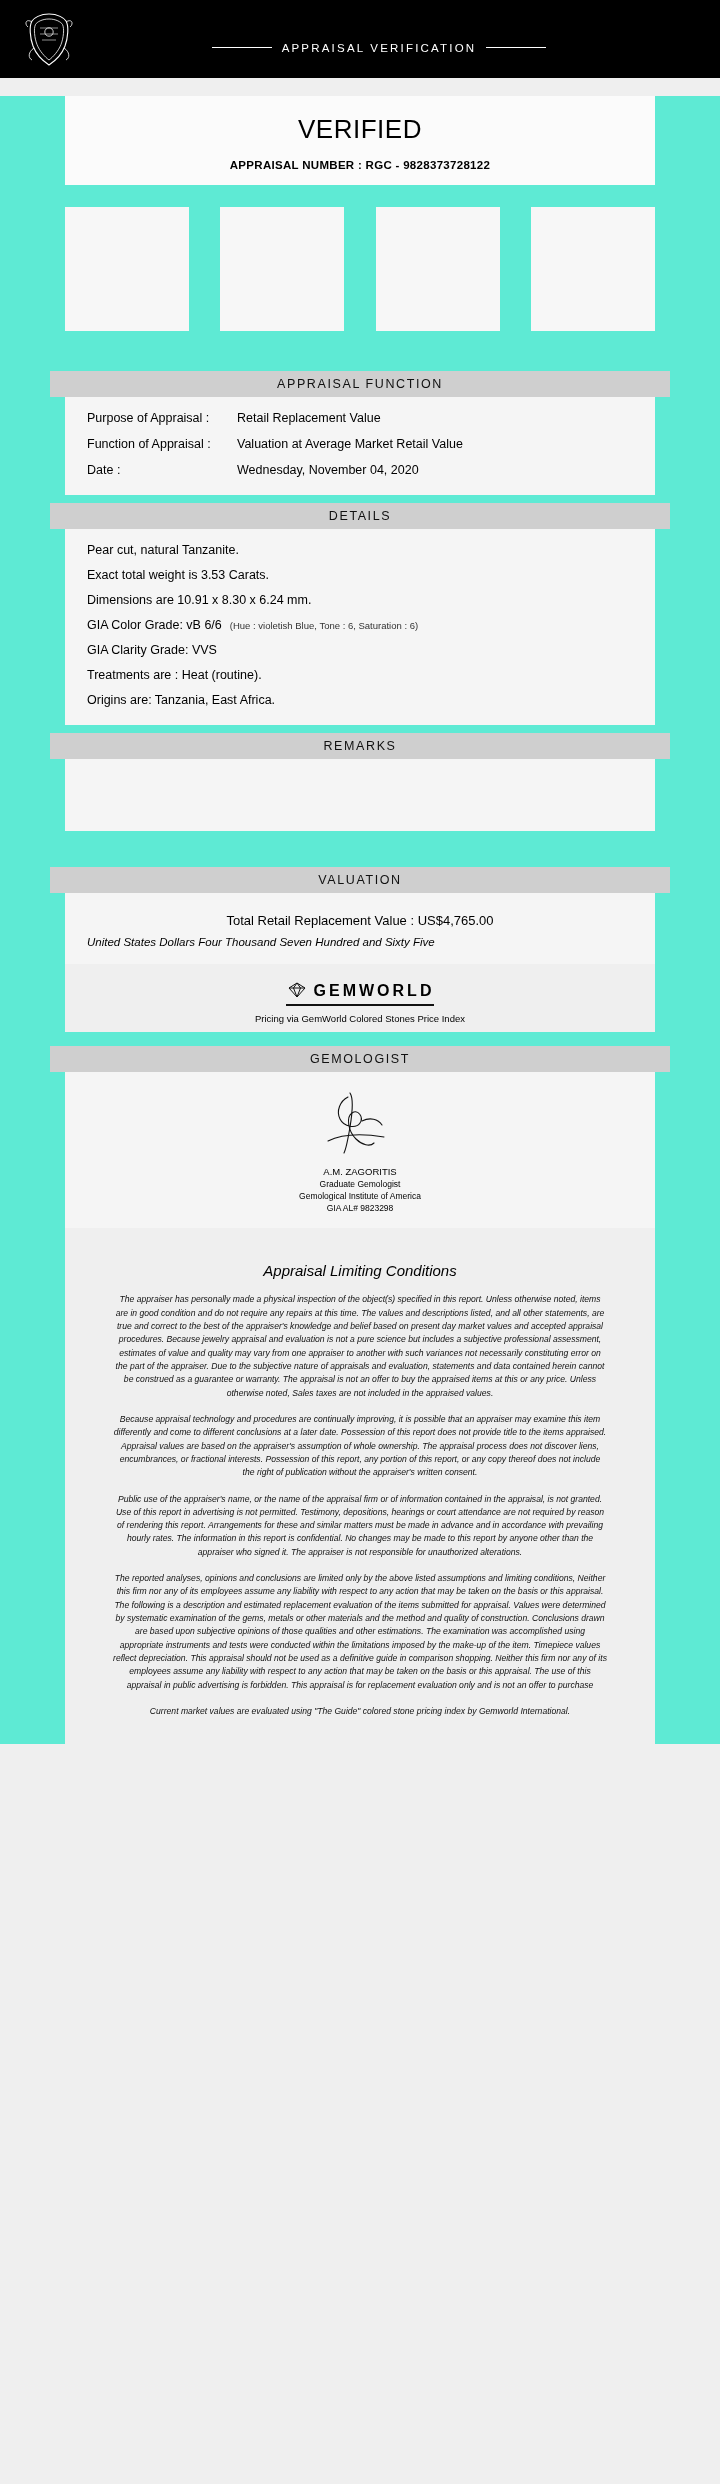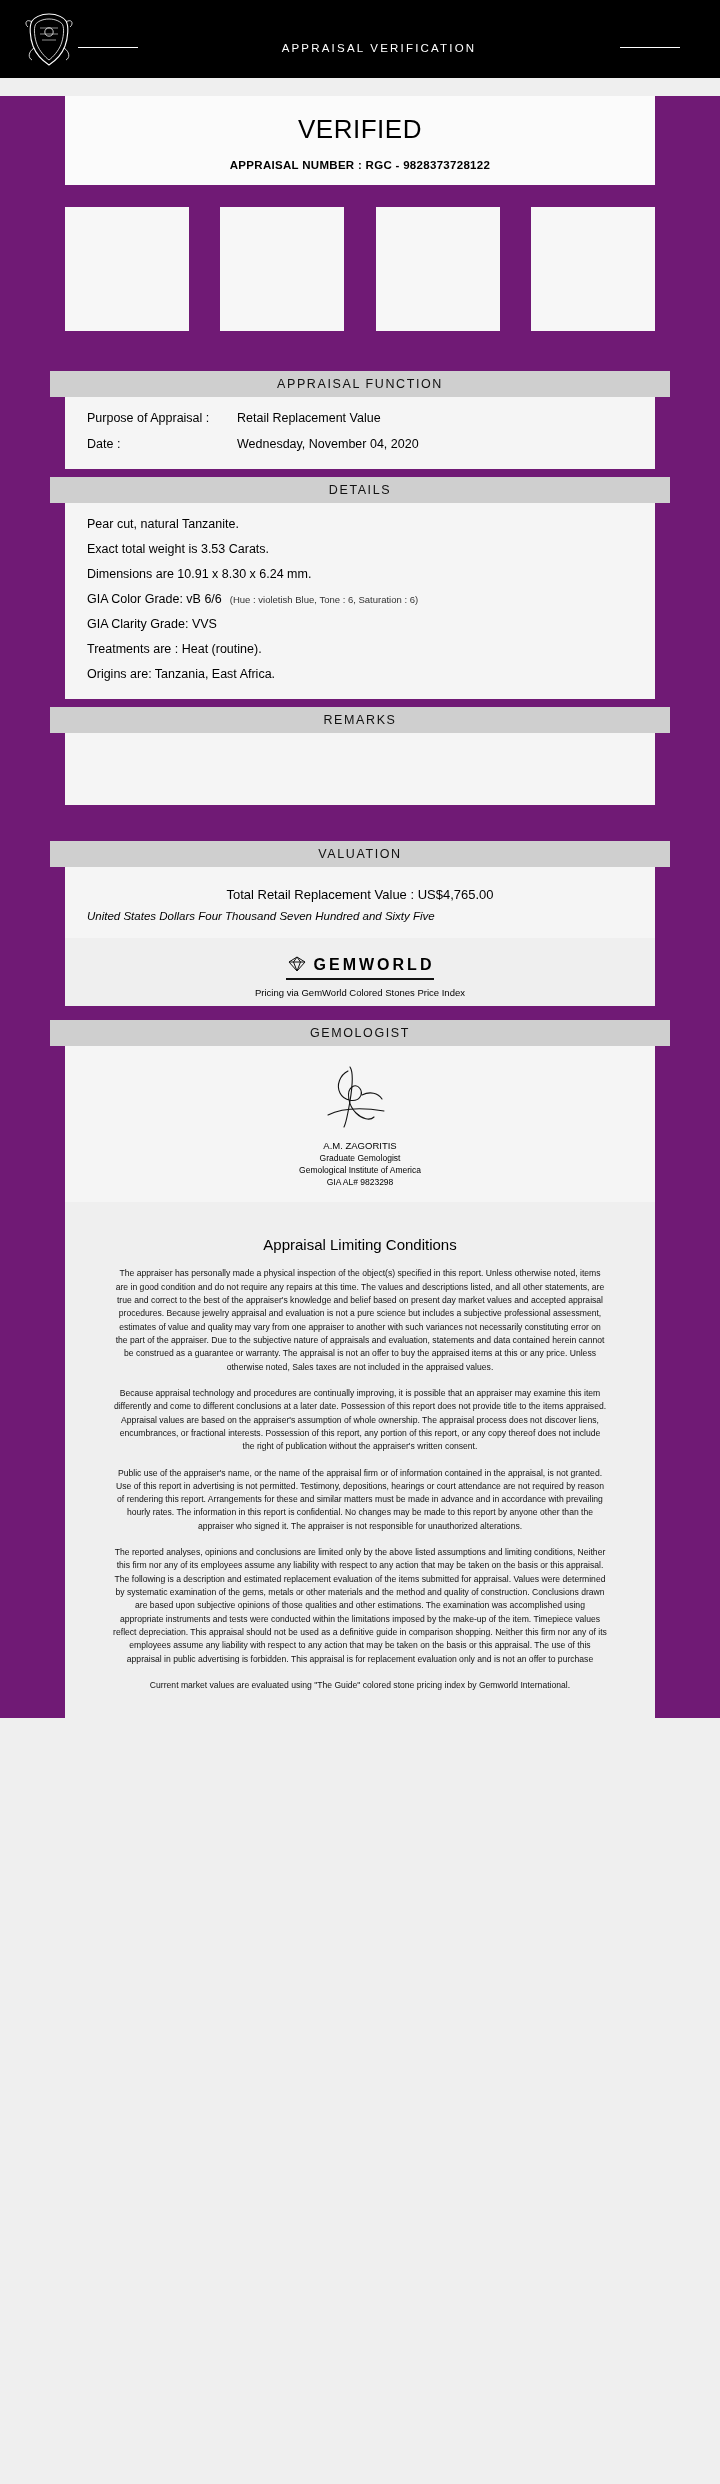--- a/index.html
+++ b/index.html
@@ -49,39 +49,39 @@
     white-space: nowrap;
   }
   .company-sup {
     font-size: 9px;
     vertical-align: super;
     letter-spacing: 0;
   }
   .subtitle-row {
     display: flex;
     align-items: center;
-    justify-content: space-between;
+    justify-content: center;
     margin-top: 17px;
     gap: 10px;
   }
   .subtitle-rule {
     height: 1px;
     background: #fff;
     width: 60px;
   }
   .subtitle-text {
     font-size: 11.5px;
     letter-spacing: 2.2px;
     color: #fff;
     white-space: nowrap;
   }
 
   
   .content {
-    background: #701a75;
+    background: #5eead4;
     padding: 0;
   }
 
   
   .verified-block {
     background: #fbfbfb;
     width: 590px;
     margin: 18px auto 0;
     padding: 18px 0 14px;
     text-align: center;
@@ -218,20 +218,21 @@
     line-height: 1.4;
     margin-top: 2px;
   }
 
   
   .limiting {
     width: 590px;
     margin: 0 auto;
     background: #efefef;
     padding: 34px 0 26px;
+    font-style: italic;
   }
   .limiting-title {
     text-align: center;
     font-size: 15px;
     margin-bottom: 14px;
     font-weight: 400;
   }
   .limiting-p {
     font-size: 8.6px;
     line-height: 1.55;
@@ -284,20 +285,24 @@
 
     <div style="height:40px"></div>
 
     <div class="section-bar">APPRAISAL FUNCTION</div>
     <div class="section-body">
       <div class="kv-line">
         <span class="kv-key">Purpose of Appraisal :</span>
         <span class="kv-val">Retail Replacement Value</span>
       </div>
       <div class="kv-line">
+        <span class="kv-key">Function of Appraisal :</span>
+        <span class="kv-val">Valuation at Average Market Retail Value</span>
+      </div>
+      <div class="kv-line">
         <span class="kv-key">Date :</span>
         <span class="kv-val">Wednesday, November 04, 2020</span>
       </div>
     </div>
 
     <div style="height:8px"></div>
 
     <div class="section-bar">DETAILS</div>
     <div class="section-body">
       <div class="detail-line">

